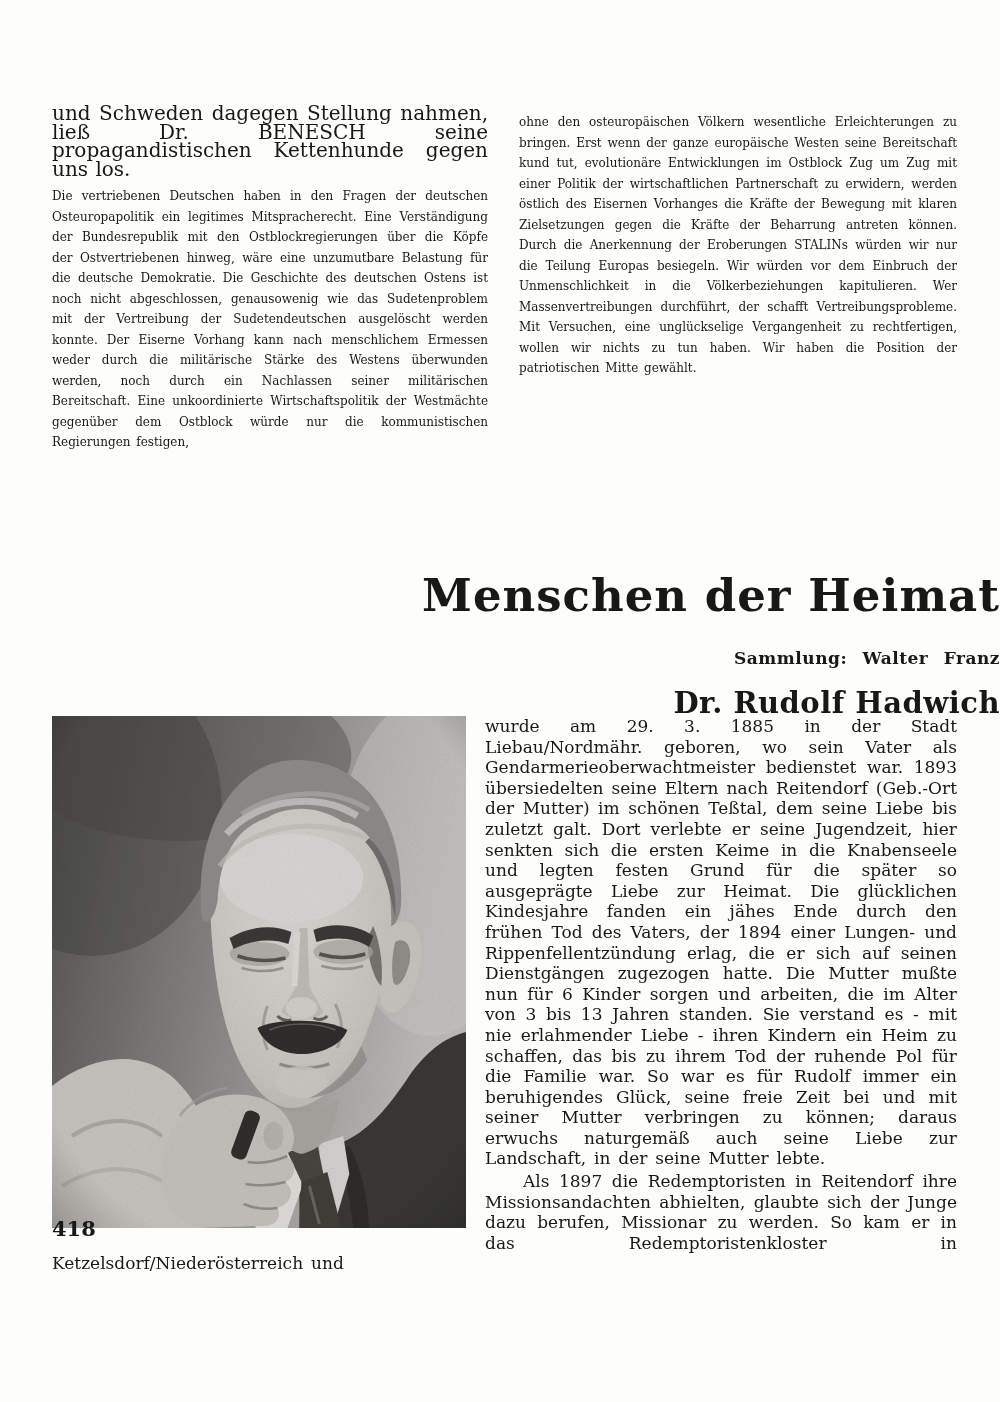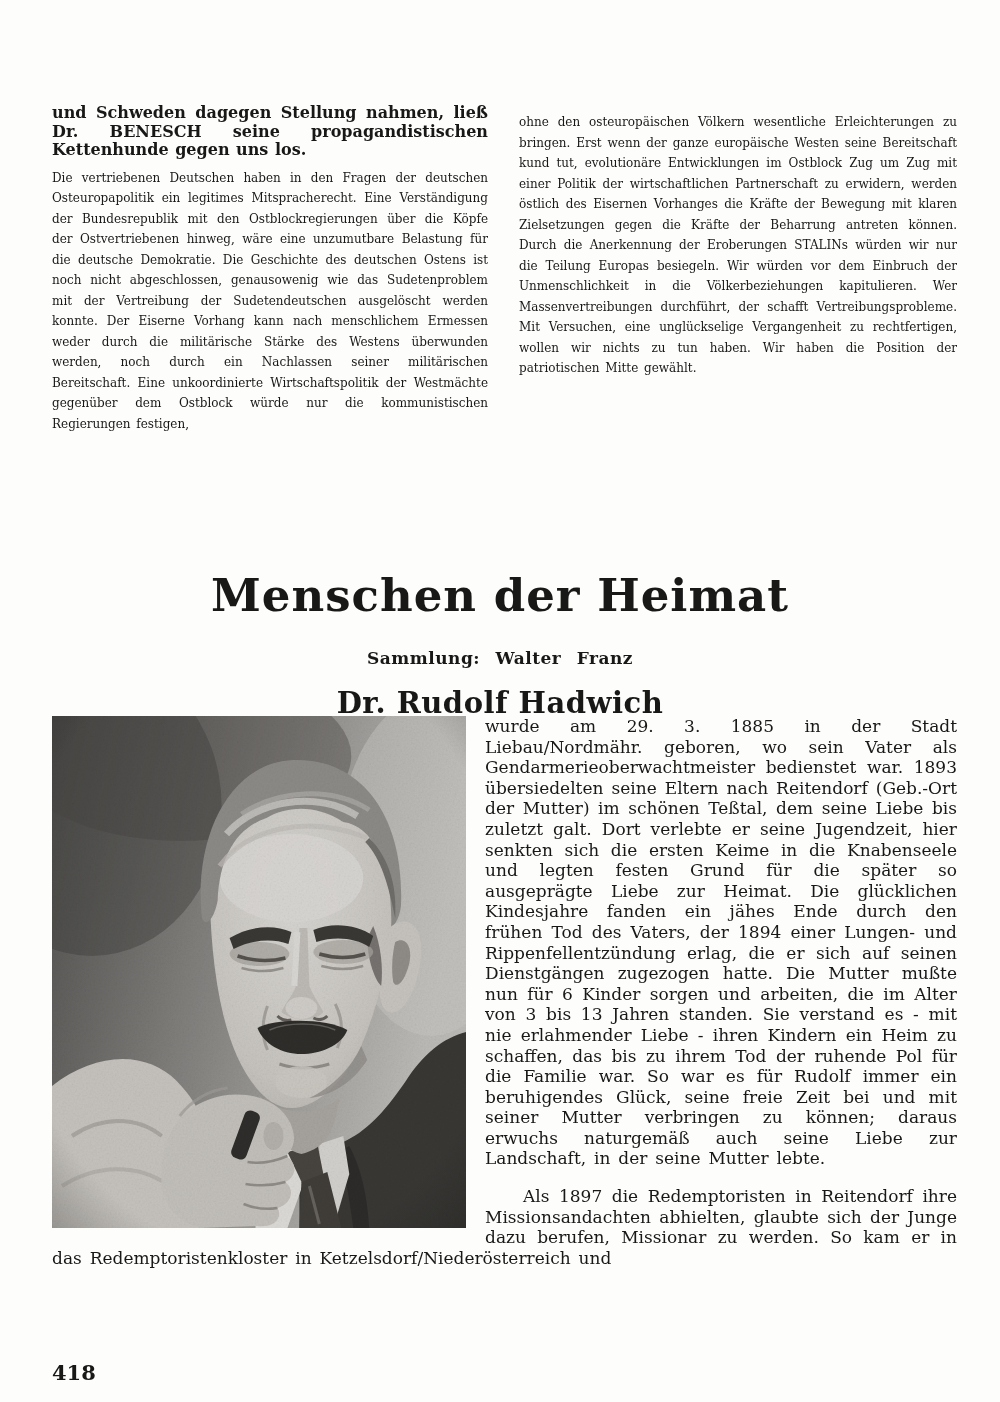--- a/index.html
+++ b/index.html
@@ -14,34 +14,34 @@
   .page { position:absolute; inset:0; }
 
   
   .columns {
     position:absolute; left:52px; top:104px; width:905px;
     display:flex; justify-content:space-between;
   }
   .col-left  { width:436px; }
   .col-right { width:438px; }
   .intro-small {
-    font-size:16px; line-height:18.5px; font-weight:bold;
+    font-size:20px; line-height:18.5px; font-weight:normal;
     text-align:justify; word-spacing:1px;
   }
   .body-text {
     font-size:12px; line-height:20.5px;
     text-align:justify; word-spacing:2px;margin-top:8px;
   }
   .signature-line {
     font-size:17px; line-height:20.5px;
     text-align:right; margin-top:-20.5px; padding-right:2px;
   }
 
   
-  .section-head { position:absolute; left:0; top:572px; width:100%; text-align:center; }
+  .section-head { position:absolute; left:0; top:572px; width:100%; text-align:right; }
   .section-title {
     font-size:45px; line-height:1.05; font-weight:bold; letter-spacing:1px;
   }
   .section-subtitle {
     font-size:17px; font-weight:bold; margin-top:29px;
     word-spacing:9px; letter-spacing:0.5px;
   }
   .article-title {
     font-size:29px; font-weight:bold; margin-top:18px; letter-spacing:0.5px;
   }
@@ -51,24 +51,24 @@
   .photo {
     float:left; width:414px; height:512px;
     margin-right:19px; margin-bottom:5px;
     background:#8a8884;
   }
   .photo svg { display:block; width:100%; height:100%; }
   .bio p {
     font-size:17px; line-height:20.6px;
     text-align:justify; word-spacing:2.5px;
   }
-  .bio .para2 { margin-top:17px; text-indent:38px; }
+  .bio .para2 { margin-top:2px; text-indent:38px; }
 
   .page-number {
-    position:absolute; left:52px; top:1360px;
+    position:absolute; left:52px; top:1216px;
     font-size:21px; font-weight:bold;
   }
 </style>
 </head>
 <body>
 
 <div class="page">
 
   <div class="columns">
     <div class="col-left">

